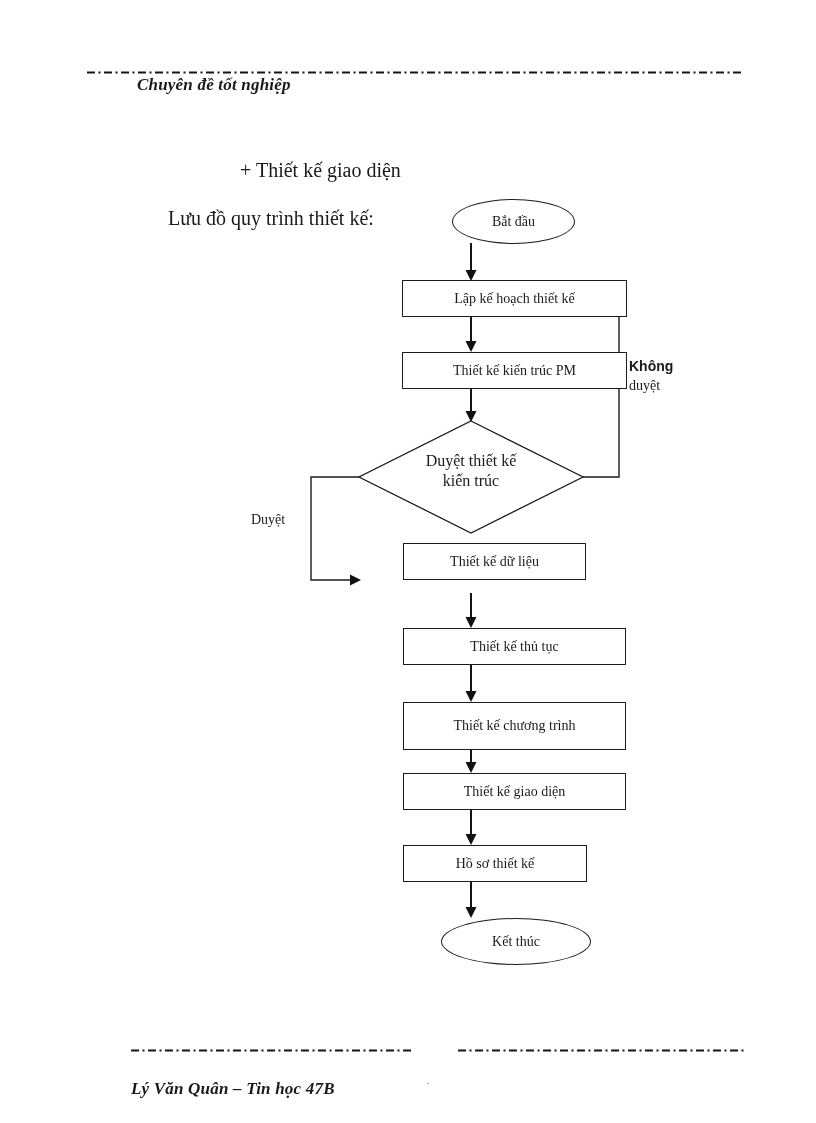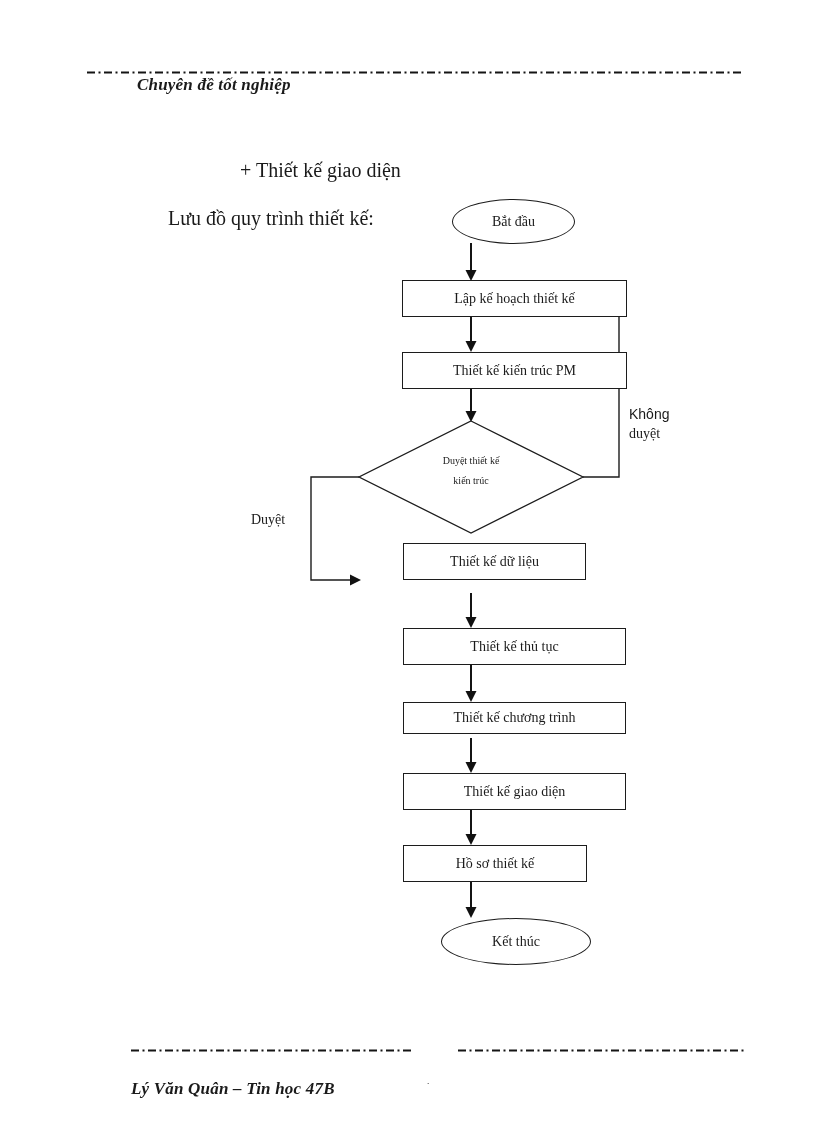--- a/index.html
+++ b/index.html
@@ -45,27 +45,27 @@
     display:flex; align-items:center; justify-content:center;
     font-size:14px; text-align:center;
     box-sizing:border-box;
     margin-left:44px;
   }
   .ellipse { border-radius:50%; }
   .diamond-label {
     position:absolute;
     left:371px; top:451px; width:200px;
     display:flex; flex-direction:column; align-items:center;
-    font-size:10px; line-height:20px; text-align:center;
+    font-size:16px; line-height:20px; text-align:center;
   }
   .edge-label { position:absolute; font-size:14px; line-height:19px; }
   .reject-label { left:629px; top:357px; }
   .reject-label .l1 {
     font-family:"Liberation Sans","DejaVu Sans",sans-serif;
-    font-weight:normal; display:block;margin-top:48px;
+    font-weight:bold; display:block;
   }
   .reject-label .l2 { display:block; }
   .approve-label { left:251px; top:510px; }
 </style>
 </head>
 <body>
 
 <div class="page">
 
   <div class="abs header-title">Chuyên đề tốt nghiệp</div>
@@ -115,21 +115,21 @@
 
   <div class="diamond-label">
     <span>Duyệt thiết kế</span>
     <span>kiến trúc</span>
   </div>
 
   <div class="node" style="left:359px; top:543px; width:183px; height:37px;">Thiết kế dữ liệu</div>
 
   <div class="node" style="left:359px; top:628px; width:223px; height:37px;">Thiết kế thủ tục</div>
 
-  <div class="node" style="left:359px; top:702px; width:223px; height:32px;">Thiết kế chương trình</div>
+  <div class="node" style="left:359px; top:702px; width:223px; height:48px;">Thiết kế chương trình</div>
 
   <div class="node" style="left:359px; top:773px; width:223px; height:37px;">Thiết kế giao diện</div>
 
   <div class="node" style="left:359px; top:845px; width:184px; height:37px;">Hồ sơ thiết kế</div>
 
   <div class="node ellipse" style="left:397px; top:918px; width:150px; height:47px;">Kết thúc</div>
 
   <div class="edge-label reject-label">
     <span class="l1">Không</span>
     <span class="l2">duyệt</span>

